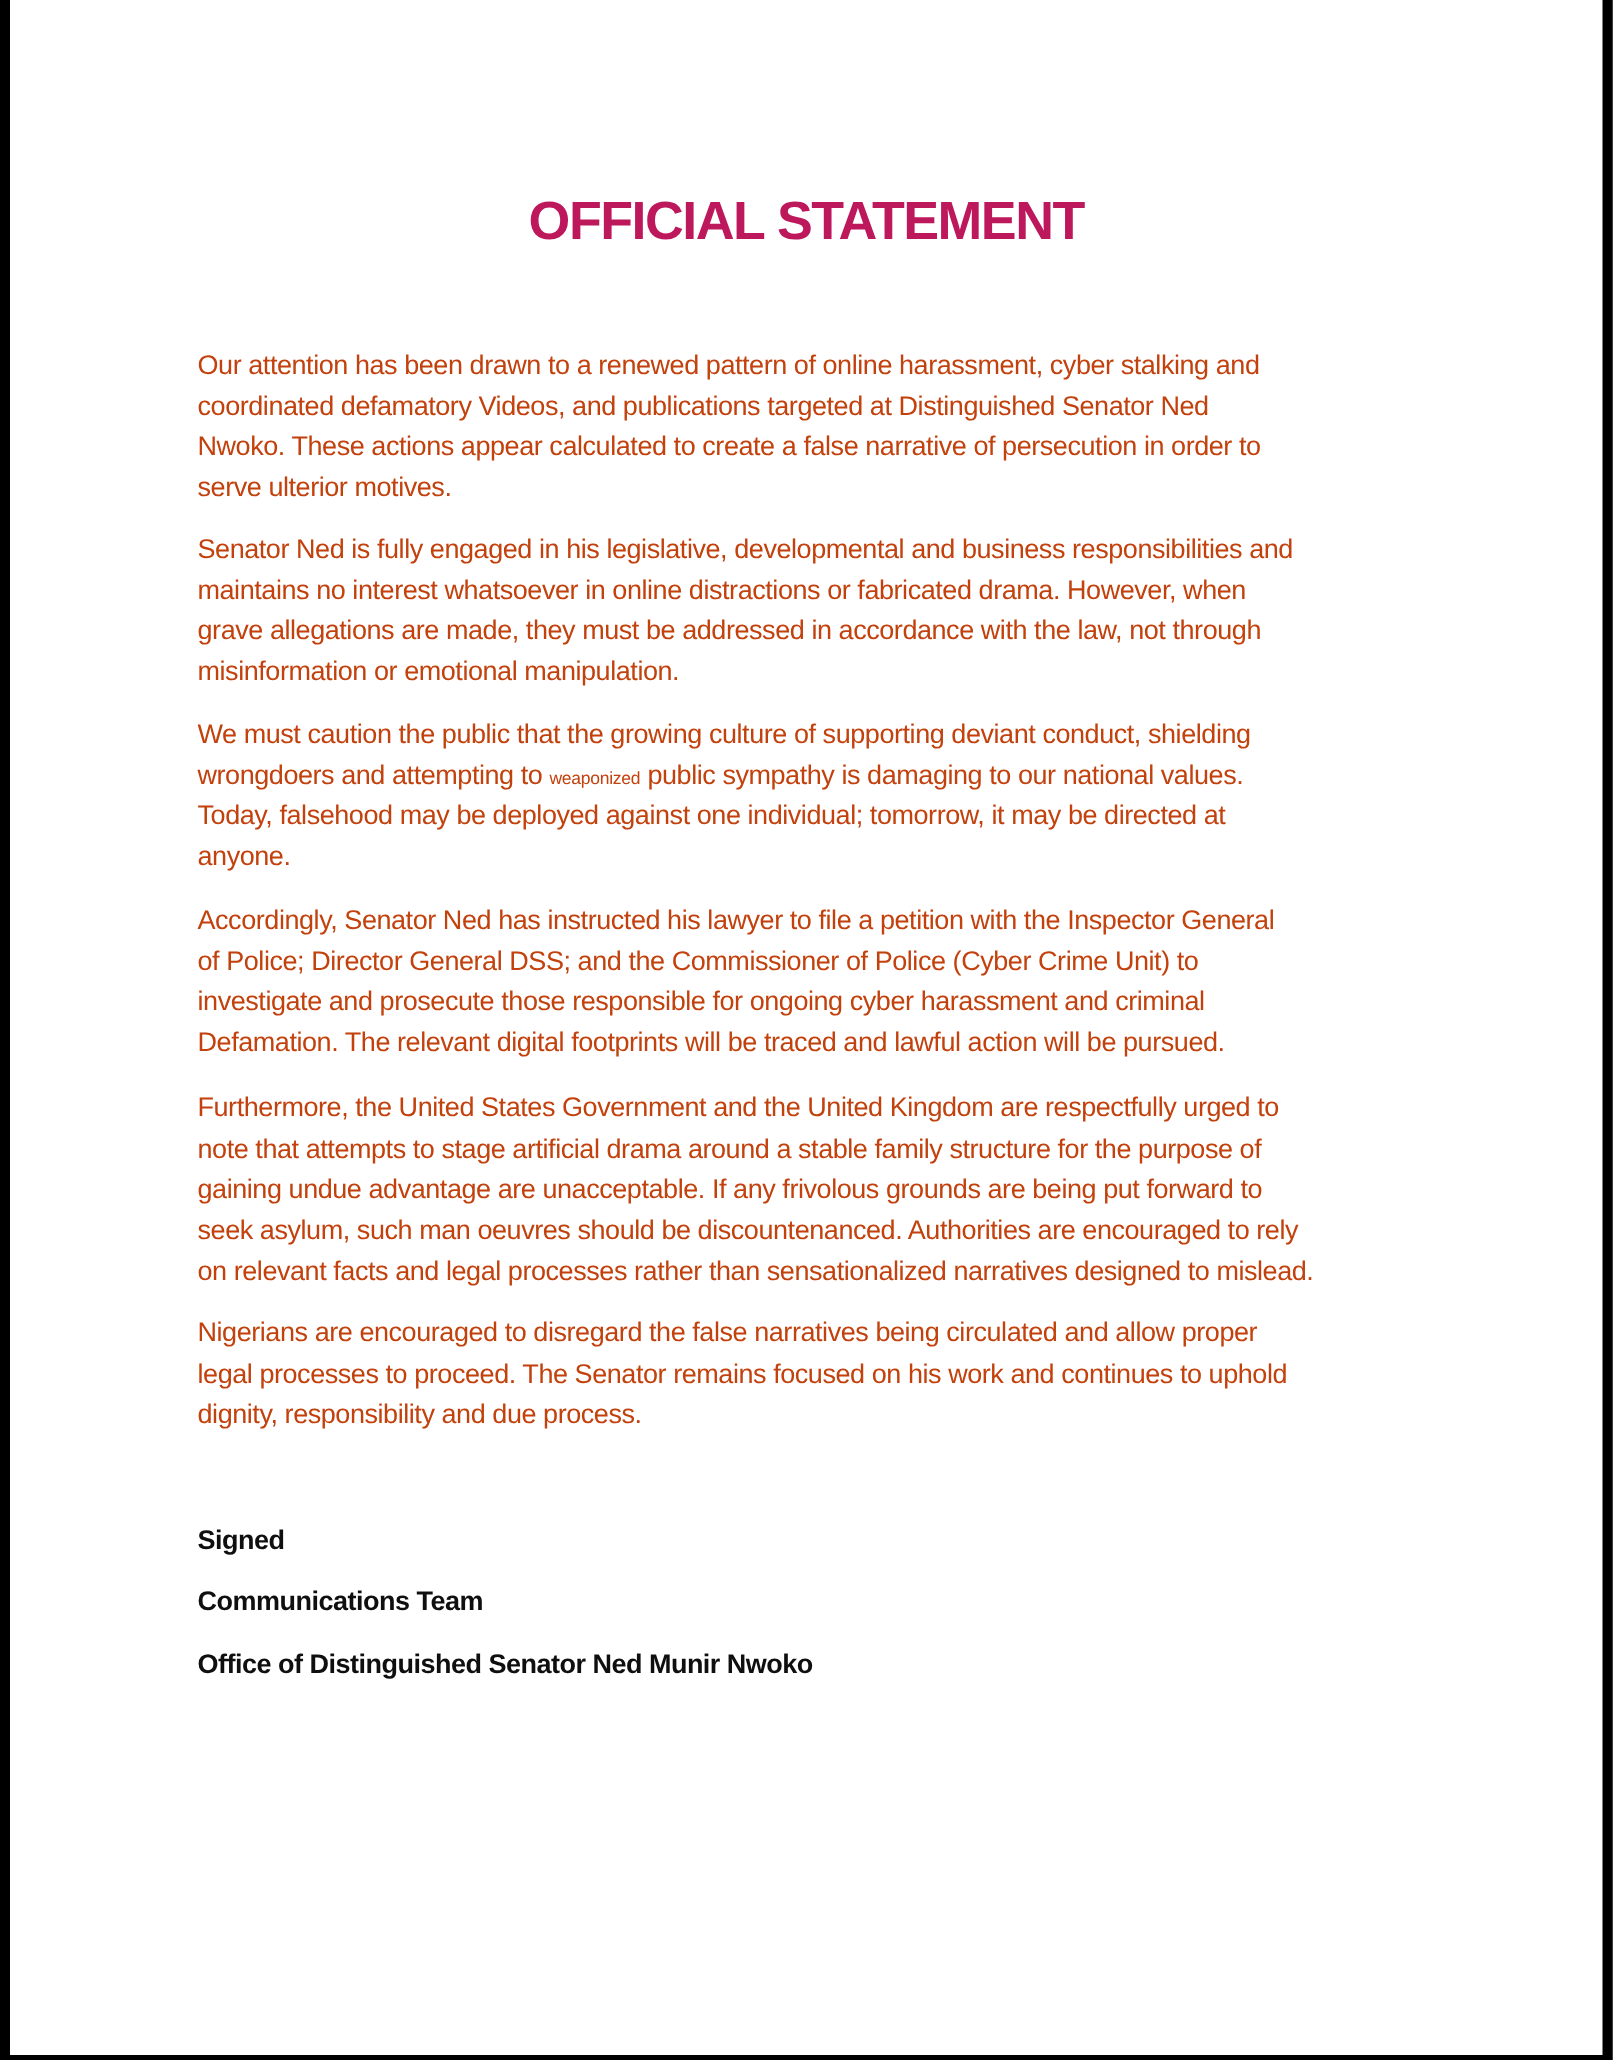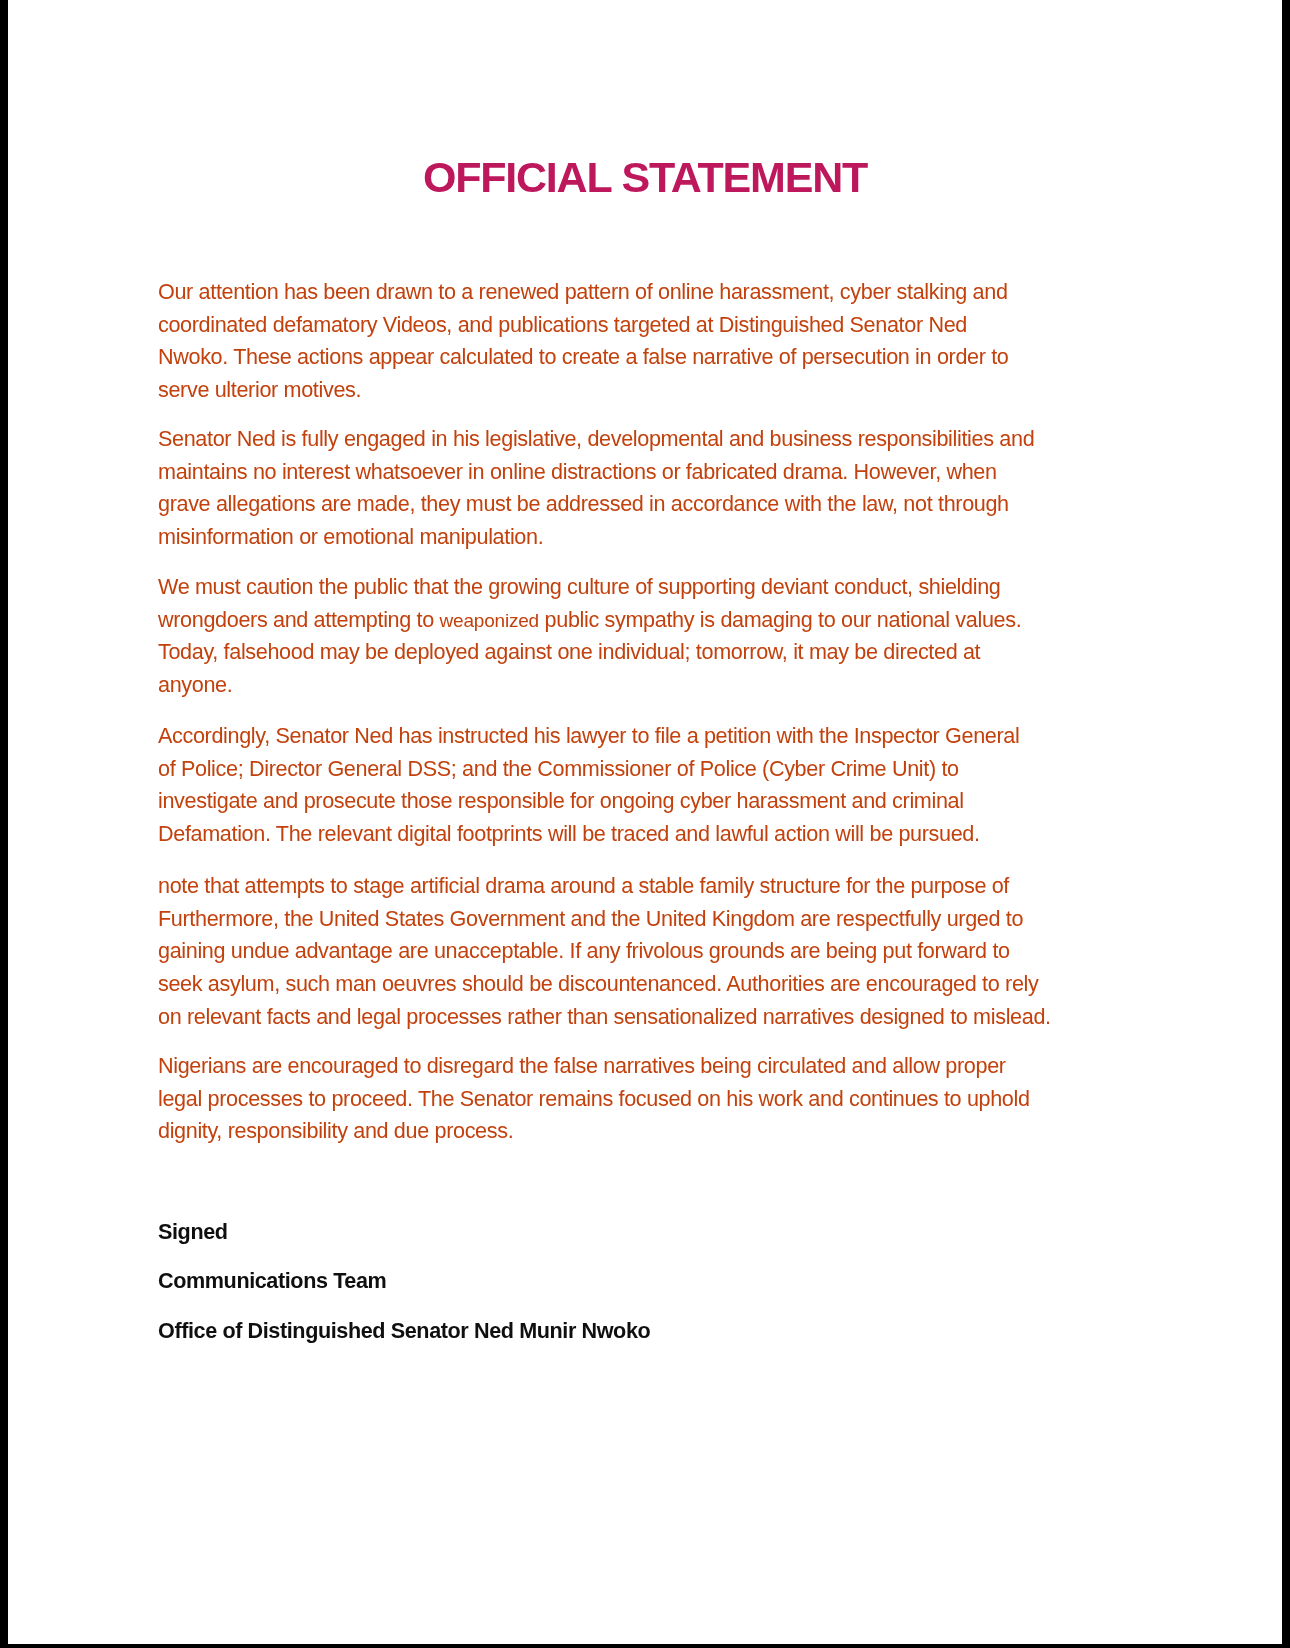--- a/index.html
+++ b/index.html
@@ -43,21 +43,21 @@
     .line {
       display: block;
       height: 32.7px;
       line-height: 32.7px;
       font-size: 21.6px;
       white-space: nowrap;
       letter-spacing: -0.35px;
       color: #c2410c;
     }
     .small-word {
-      font-size: 19px;
+      font-size: 14px;
       letter-spacing: -0.2px;
     }
     .sig {
       position: absolute;
       left: 150px;
       font-size: 21.6px;
       font-weight: bold;
       line-height: 30px;
       white-space: nowrap;
       letter-spacing: -0.4px;
@@ -93,22 +93,22 @@
   </div>
 
   <div class="para" style="top:720px;">
     <span class="line">Accordingly, Senator Ned has instructed his lawyer to file a petition with the Inspector General</span>
     <span class="line">of Police; Director General DSS; and the Commissioner of Police (Cyber Crime Unit) to</span>
     <span class="line">investigate and prosecute those responsible for ongoing cyber harassment and criminal</span>
     <span class="line">Defamation. The relevant digital footprints will be traced and lawful action will be pursued.</span>
   </div>
 
   <div class="para" style="top:870px;">
+    <span class="line">Furthermore, the United States Government and the United Kingdom are respectfully urged to</span>
     <span class="line">note that attempts to stage artificial drama around a stable family structure for the purpose of</span>
-    <span class="line">Furthermore, the United States Government and the United Kingdom are respectfully urged to</span>
     <span class="line">gaining undue advantage are unacceptable. If any frivolous grounds are being put forward to</span>
     <span class="line">seek asylum, such man oeuvres should be discountenanced. Authorities are encouraged to rely</span>
     <span class="line">on relevant facts and legal processes rather than sensationalized narratives designed to mislead.</span>
   </div>
 
   <div class="para" style="top:1050px;">
     <span class="line">Nigerians are encouraged to disregard the false narratives being circulated and allow proper</span>
     <span class="line">legal processes to proceed. The Senator remains focused on his work and continues to uphold</span>
     <span class="line">dignity, responsibility and due process.</span>
   </div>

